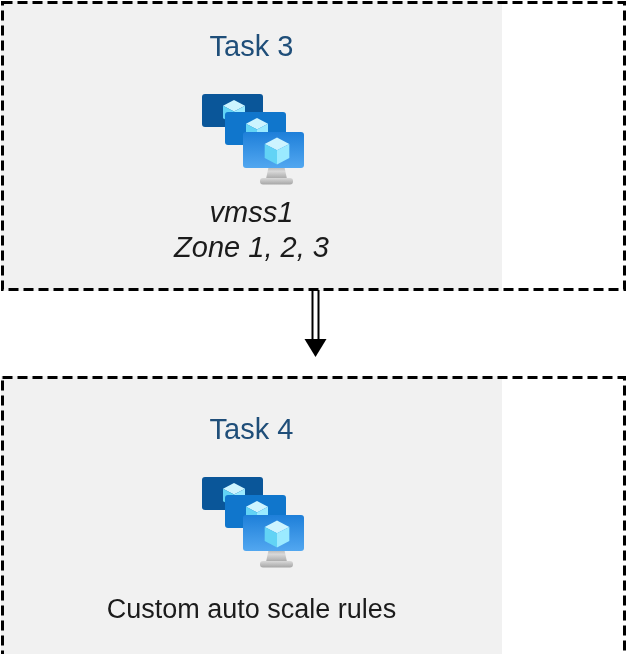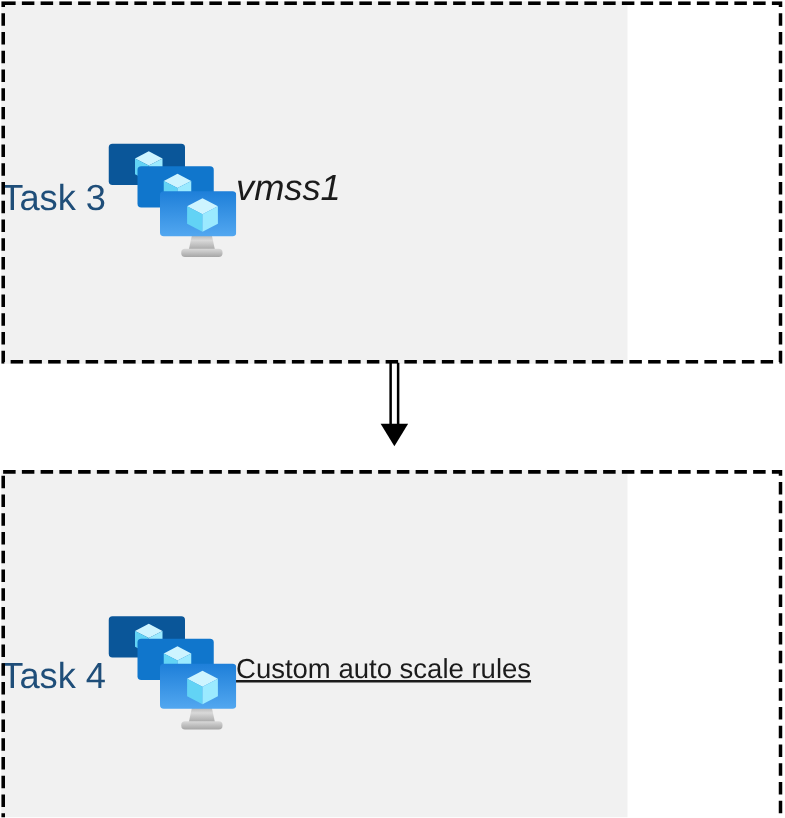--- a/index.html
+++ b/index.html
@@ -15,21 +15,21 @@
     background: #ffffff;
     overflow: hidden;
   }
   .task-box {
     position: absolute;
     left: 1px;
     width: 501px;
     box-sizing: border-box;
     background: var(--box-fill, #f1f1f1);
     display: flex;
-    flex-direction: row;
+    flex-direction: column;
     align-items: center;
   }
   .task-box .box-border {
     position: absolute;
     left: 0;
     top: 0;
     pointer-events: none;
   }
   #box-task3 { top: 1px; height: 290px; }
   #box-task4 { top: 376px; height: 295px; }
@@ -51,24 +51,23 @@
     text-align: center;
     font-style: italic;
   }
   .task-line {
     font-size: 29px;
     line-height: 35px;
     color: var(--body-text, #1b1b1b);
   }
   .task-caption {
     margin-top: 22px;
-    font-size: 22px;
+    font-size: 27px;
     line-height: 38px;
     color: var(--body-text, #1b1b1b);
-    text-decoration: underline;
   }
   .connector-arrow {
     position: absolute;
     left: 297px;
     top: 290px;
   }
   .svg-defs {
     position: absolute;
     width: 0;
     height: 0;
@@ -116,20 +115,21 @@
   <section class="task-box" id="box-task3">
     <svg class="box-border" width="625" height="290" viewBox="0 0 625 290">
       <rect x="1.5" y="1.5" width="622" height="287" fill="none" stroke-width="3" stroke-dasharray="10 5" style="stroke:var(--box-border, #000)"></rect>
     </svg>
     <h2 class="task-title">Task 3</h2>
     <svg class="vmss-icon" width="104" height="94" viewBox="0 0 104 94">
       <use href="#vmss-icon-def"></use>
     </svg>
     <div class="task-lines">
       <div class="task-line">vmss1</div>
+      <div class="task-line">Zone 1, 2, 3</div>
     </div>
   </section>
 
   <svg class="connector-arrow" width="37" height="68" viewBox="0 0 37 68">
     <line x1="15.5" y1="0" x2="15.5" y2="51" stroke="#000" stroke-width="2"></line>
     <line x1="21.5" y1="0" x2="21.5" y2="51" stroke="#000" stroke-width="2"></line>
     <polygon points="18.5,67 7.5,49 29.5,49" fill="#000"></polygon>
   </svg>
 
   <section class="task-box" id="box-task4">

